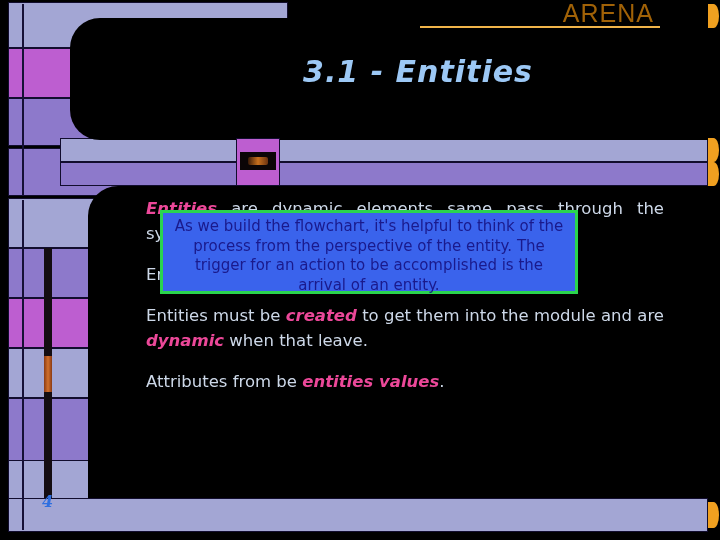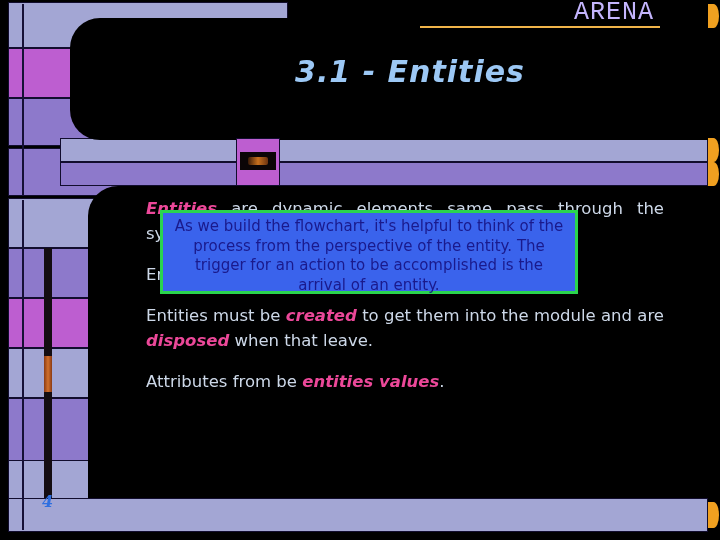--- a/index.html
+++ b/index.html
@@ -88,32 +88,32 @@
     background: linear-gradient(90deg,#3a1a08,#c8701e,#6b3210);
     border-radius: 2px;
   }
 
   
   #brand-wrap {
     position: absolute; left: 400px; top: 0px; width: 260px; height: 30px;
   }
   #brand {
     position: absolute; right: 6px; top: 0px;
-    font-family: Liberation Mono, monospace;
-    font-size: 25px; color: #c4b5fd; letter-spacing: 1px;
+    font-family: Liberation Sans, sans-serif;
+    font-size: 25px; color: #a16207; letter-spacing: 1px;
     line-height: 26px;
   }
   #brand-rule {
     position: absolute; left: 20px; right: 0px; top: 26px; height: 2px;
     background: #f0b44a;
   }
 
   
   #title {
-    position: absolute; left: 130px; top: 54px; width: 560px;
+    position: absolute; left: 138px; top: 54px; width: 560px;
     text-align: center;
     font-family: "DejaVu Sans", sans-serif;
     font-size: 30px; font-weight: bold; font-style: italic;
     color: #9cc8f5;
     letter-spacing: 1px;
   }
 
   
   #body {
     position: absolute; left: 146px; top: 196px; width: 518px;
@@ -197,21 +197,21 @@
   <div id="brand-wrap">
     <div id="brand-rule"></div>
     <div id="brand">ARENA</div>
   </div>
 
   <div id="title">3.1 - Entities</div>
 
   <div id="body">
       <p><span class="em">Entities</span><span> are dynamic elements same pass through the system.</span></p>
       <p><span>Entities have characteristics called </span><span class="em">attributes</span><span>.</span></p>
-      <p><span>Entities must be </span><span class="em">created</span><span> to get them into the module and are </span><span class="em">disposed</span><span> when that leave.</span></p>
+      <p><span>Entities must be </span><span class="em">created</span><span> to get them into the module and are </span><span class="em">dynamic</span><span> when that leave.</span></p>
       <p><span>Attributes from be </span><span class="em">entities values</span><span>.</span></p>
     </div>
 
   <div id="tooltip">As we build the flowchart, it's helpful to think of the process from the perspective of the entity. The trigger for an action to be accomplished is the arrival of an entity.</div>
 
   <div id="pagenum">4</div>
 
 </div>
 
 </body></html>

